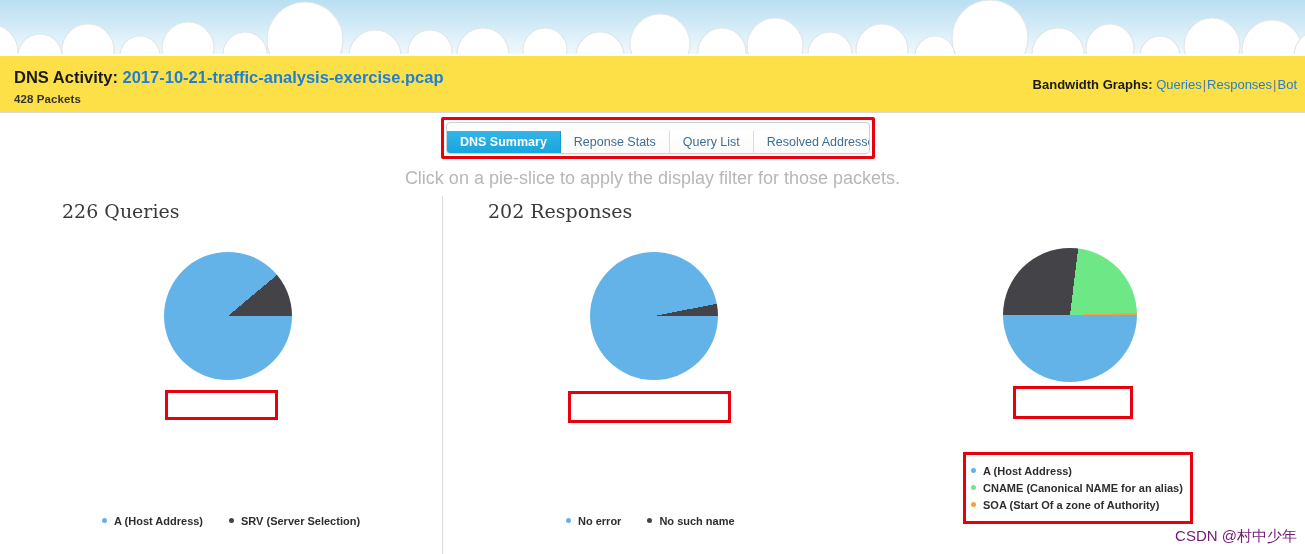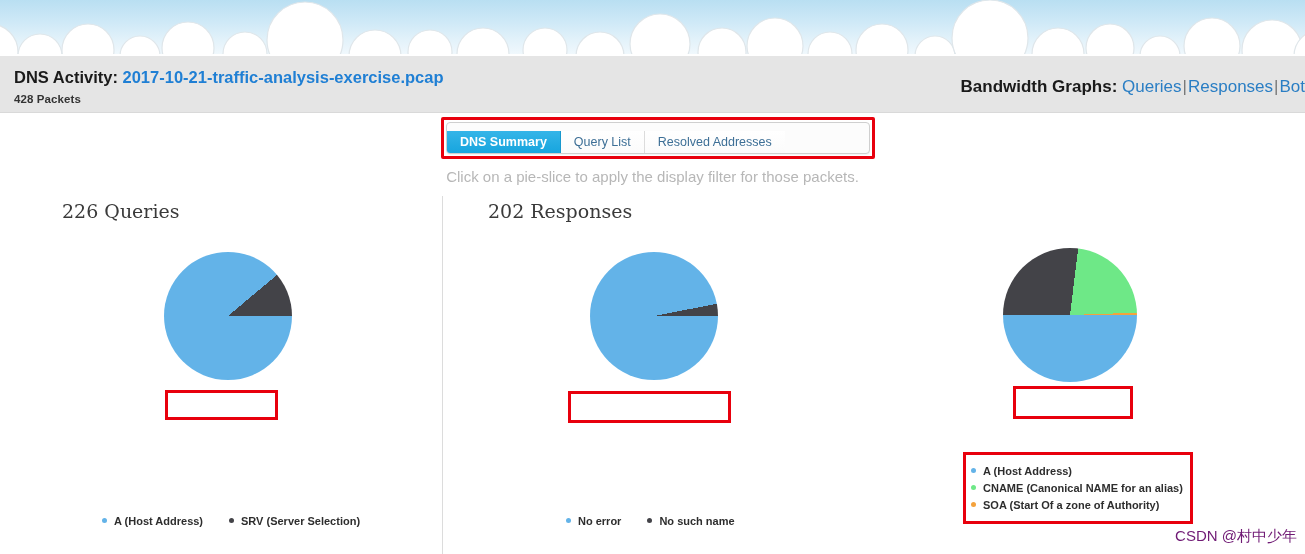--- a/index.html
+++ b/index.html
@@ -16,43 +16,43 @@
     width: 1305px; height: 56px;
     background: linear-gradient(to bottom, #b9dff2 0%, #cfe9f7 40%, #e3f2fa 72%, #f2f9fd 100%);
     overflow: hidden;
   }
   .cloud-banner svg { display: block; width: 1305px; height: 56px; }
 
   
   .header {
     position: absolute; top: 56px; left: 0;
     width: 1305px; height: 57px;
-    background: #e5e5e5;
+    background: #fde047;
   }
   .header-sep {
     position: absolute; top: 112px; left: 0;
     width: 1305px; height: 1px;
     background: #d9d9d9;
   }
   .title-line {
     position: absolute; left: 14px; top: 12px;
     font-size: 16.5px; font-weight: bold; color: #1a1a1a;
     white-space: nowrap;
   }
   .title-file {
     color: #1f7fd4; font-weight: bold;
   }
   .packets {
     position: absolute; left: 14px; top: 37px;
     font-size: 11.5px; color: #333; font-weight: bold;
     letter-spacing: .1px;
   }
   .bw-graphs {
-    position: absolute; right: 0px; top: 21px;
-    font-size: 17px; color: #1a1a1a; white-space: nowrap; margin-left: 44px;
+    position: absolute; right: 8px; top: 21px;
+    font-size: 13px; color: #1a1a1a; white-space: nowrap; margin-left: 44px;
   }
   .bw-graphs .bw-label { font-weight: bold; }
   .bw-graphs a { color: #2a7ec4; text-decoration: none; }
   .bw-graphs .sep { color: #777; padding: 0 1px; }
 
   
   .tabs-wrap {
     position: absolute; left: 446px; top: 122px;
     width: 424px; height: 32px;
   }
@@ -83,21 +83,21 @@
     position: absolute; left: 441px; top: 117px;
     width: 434px; height: 42px;
     border: 3px solid #e8000d;
     border-radius: 2px;
     pointer-events: none;
   }
 
   .hint {
     position: absolute; left: 0; top: 168px; width: 1305px;
     text-align: center;
-    font-size: 15px; color: #b7b7b7;
+    font-size: 18px; color: #b7b7b7;
   }
 
   
   .charts { position: absolute; top: 190px; left: 0; width: 1305px; height: 364px; }
   .divider {
     position: absolute; top: 6px; left: 442px;
     width: 1px; height: 358px; background: #dcdcdc;
   }
 
   .chart-col { position: absolute; top: 0; }
@@ -183,20 +183,21 @@
   <div class="bw-graphs">
     <span class="bw-label">Bandwidth Graphs:</span>
     <a href="#">Queries</a><span class="sep">|</span><a href="#">Responses</a><span class="sep">|</span><a href="#">Bot</a>
   </div>
 </div>
 <div class="header-sep"></div>
 
 <div class="tabs-wrap">
   <div class="tabs">
     <div class="tab active">DNS Summary</div>
+    <div class="tab">Reponse Stats</div>
     <div class="tab">Query List</div>
     <div class="tab">Resolved Addresses</div>
   </div>
 </div>
 <div class="annot-tabs"></div>
 
 <div class="hint">Click on a pie-slice to apply the display filter for those packets.</div>
 
 <div class="charts">
   <div class="divider"></div>

